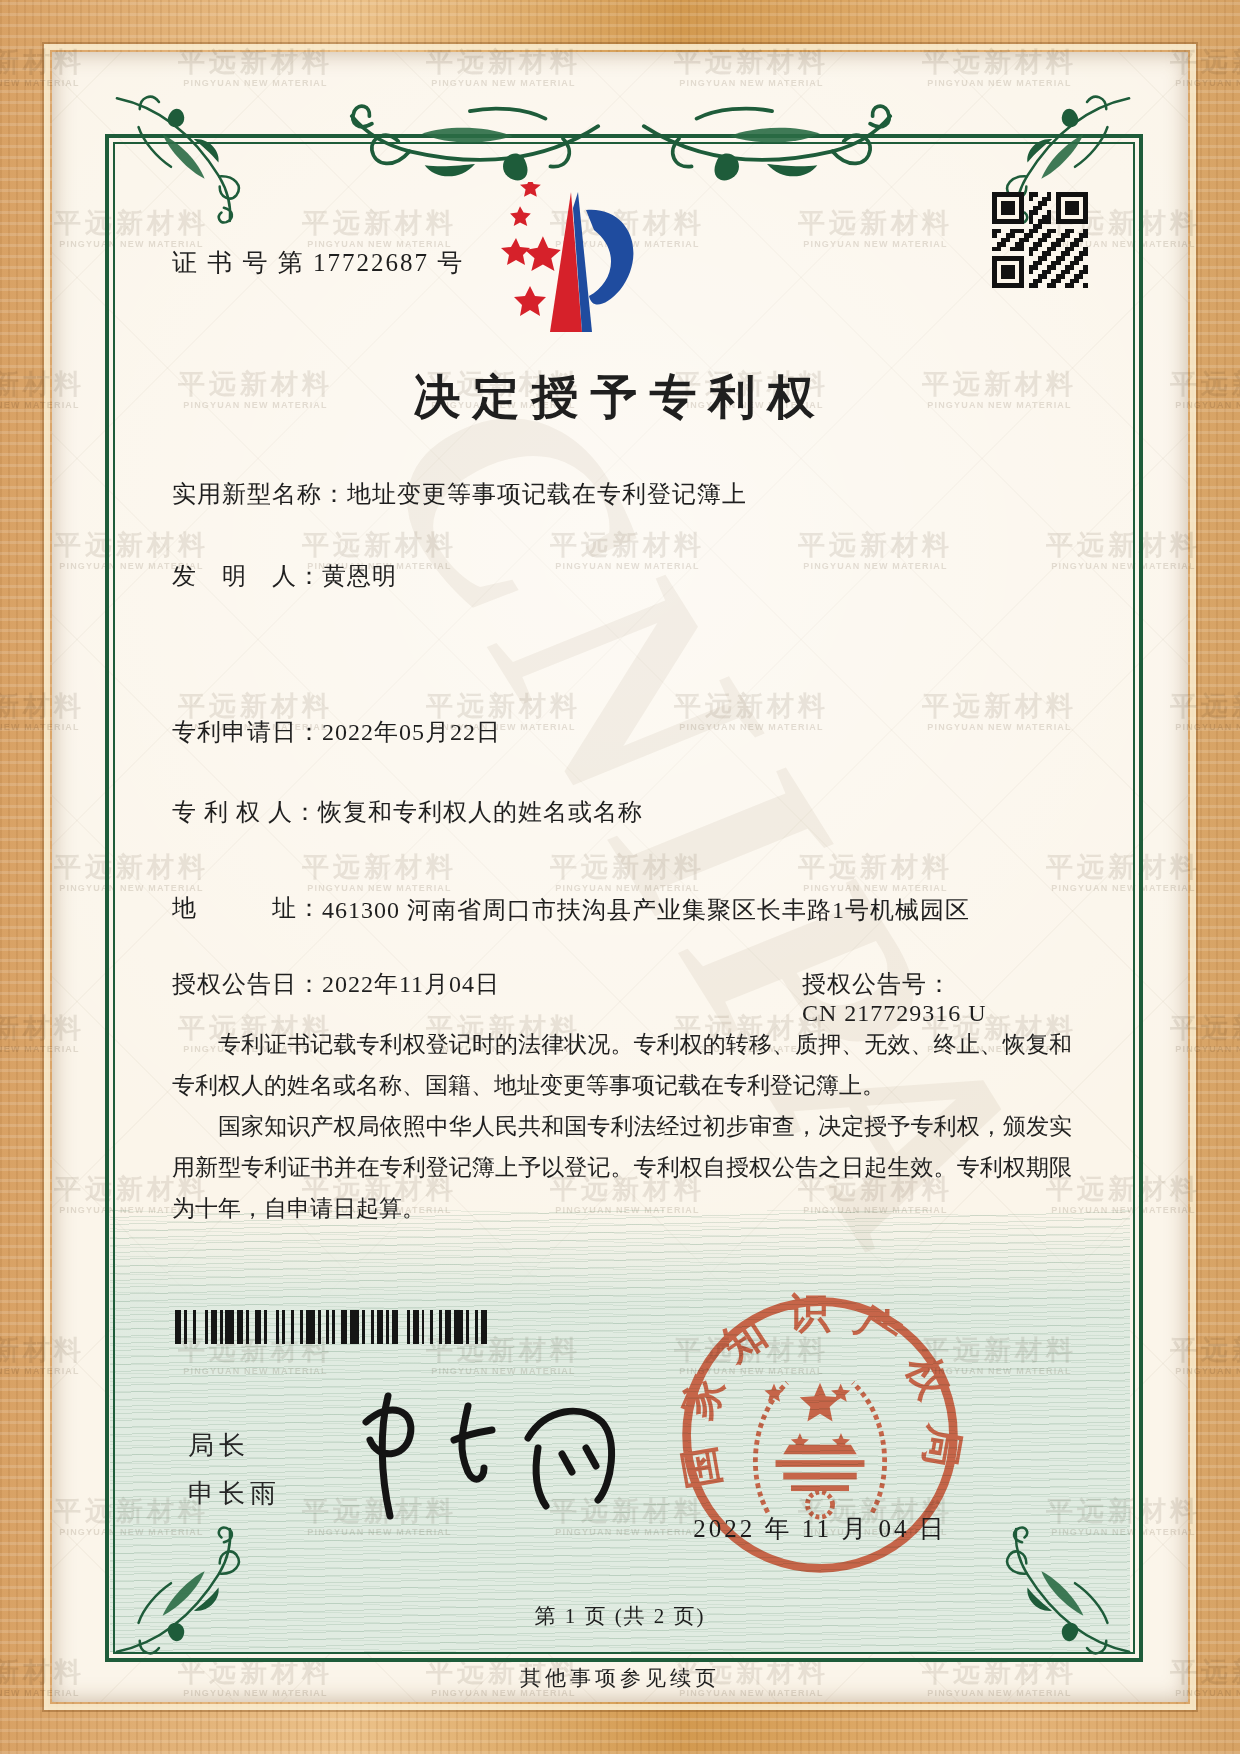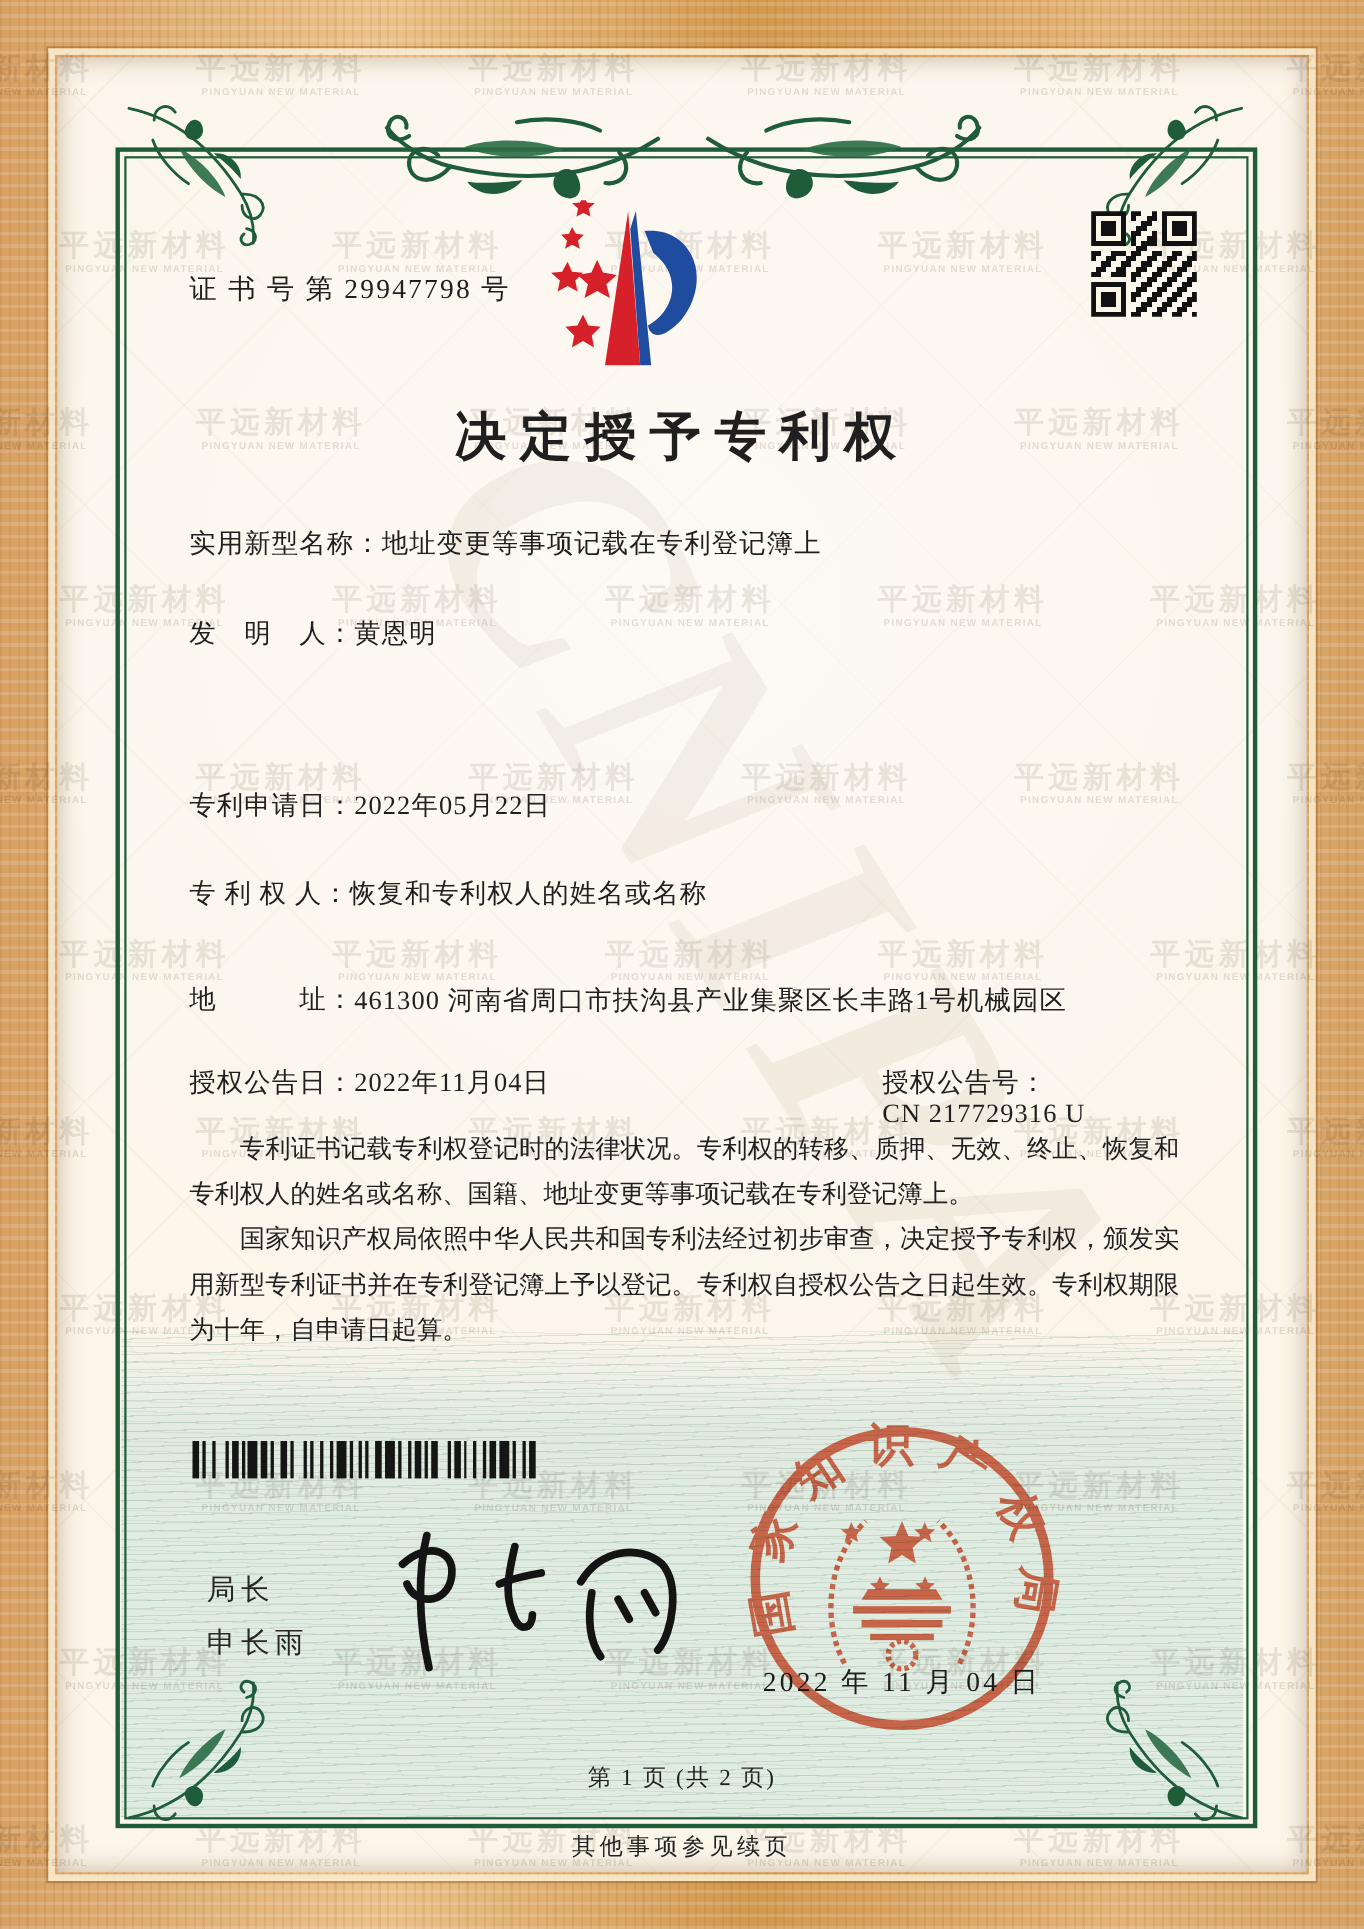--- a/index.html
+++ b/index.html
@@ -371,21 +371,21 @@
     <svg width="170" height="60" viewBox="0 0 200 70">
         <use href="#flourish-def"></use>
       </svg>
   </div>
   <div class="orn" style="left:980px;top:1566px;transform:rotate(45deg) scale(-1,-1);">
     <svg width="170" height="60" viewBox="0 0 200 70">
         <use href="#flourish-def"></use>
       </svg>
   </div>
 
-  <div class="cert-no">证 书 号 第 29947798 号</div>
+  <div class="cert-no">证 书 号 第 17722687 号</div>
 
   <div class="logo">
     <svg width="170" height="155" viewBox="0 0 170 155">
       <g fill="#d6212a">
         <path d="M83 27 l-8 4 2 -9 -7 -6 9 -1 4 -8 4 8 9 1 -7 6 2 9 z" transform="translate(-14,-10) scale(0.8)"></path>
         <path d="M60 45 l-7 4 2 -8 -6 -6 8 -1 3 -7 4 7 8 1 -6 6 2 8 z" transform="translate(-12,0) scale(0.9)"></path>
         <path d="M38 78 l-9 5 2 -10 -8 -7 10 -1 5 -9 4 9 10 1 -7 7 2 10 z"></path>
         <path d="M58 92 l-11 6 3 -12 -9 -8 12 -2 5 -11 5 11 12 2 -9 8 3 12 z" transform="translate(4,-14) scale(1.05)"></path>
         <path d="M52 128 l-10 6 2 -11 -8 -8 11 -1 5 -10 5 10 11 1 -8 8 2 11 z"></path>
       </g>

